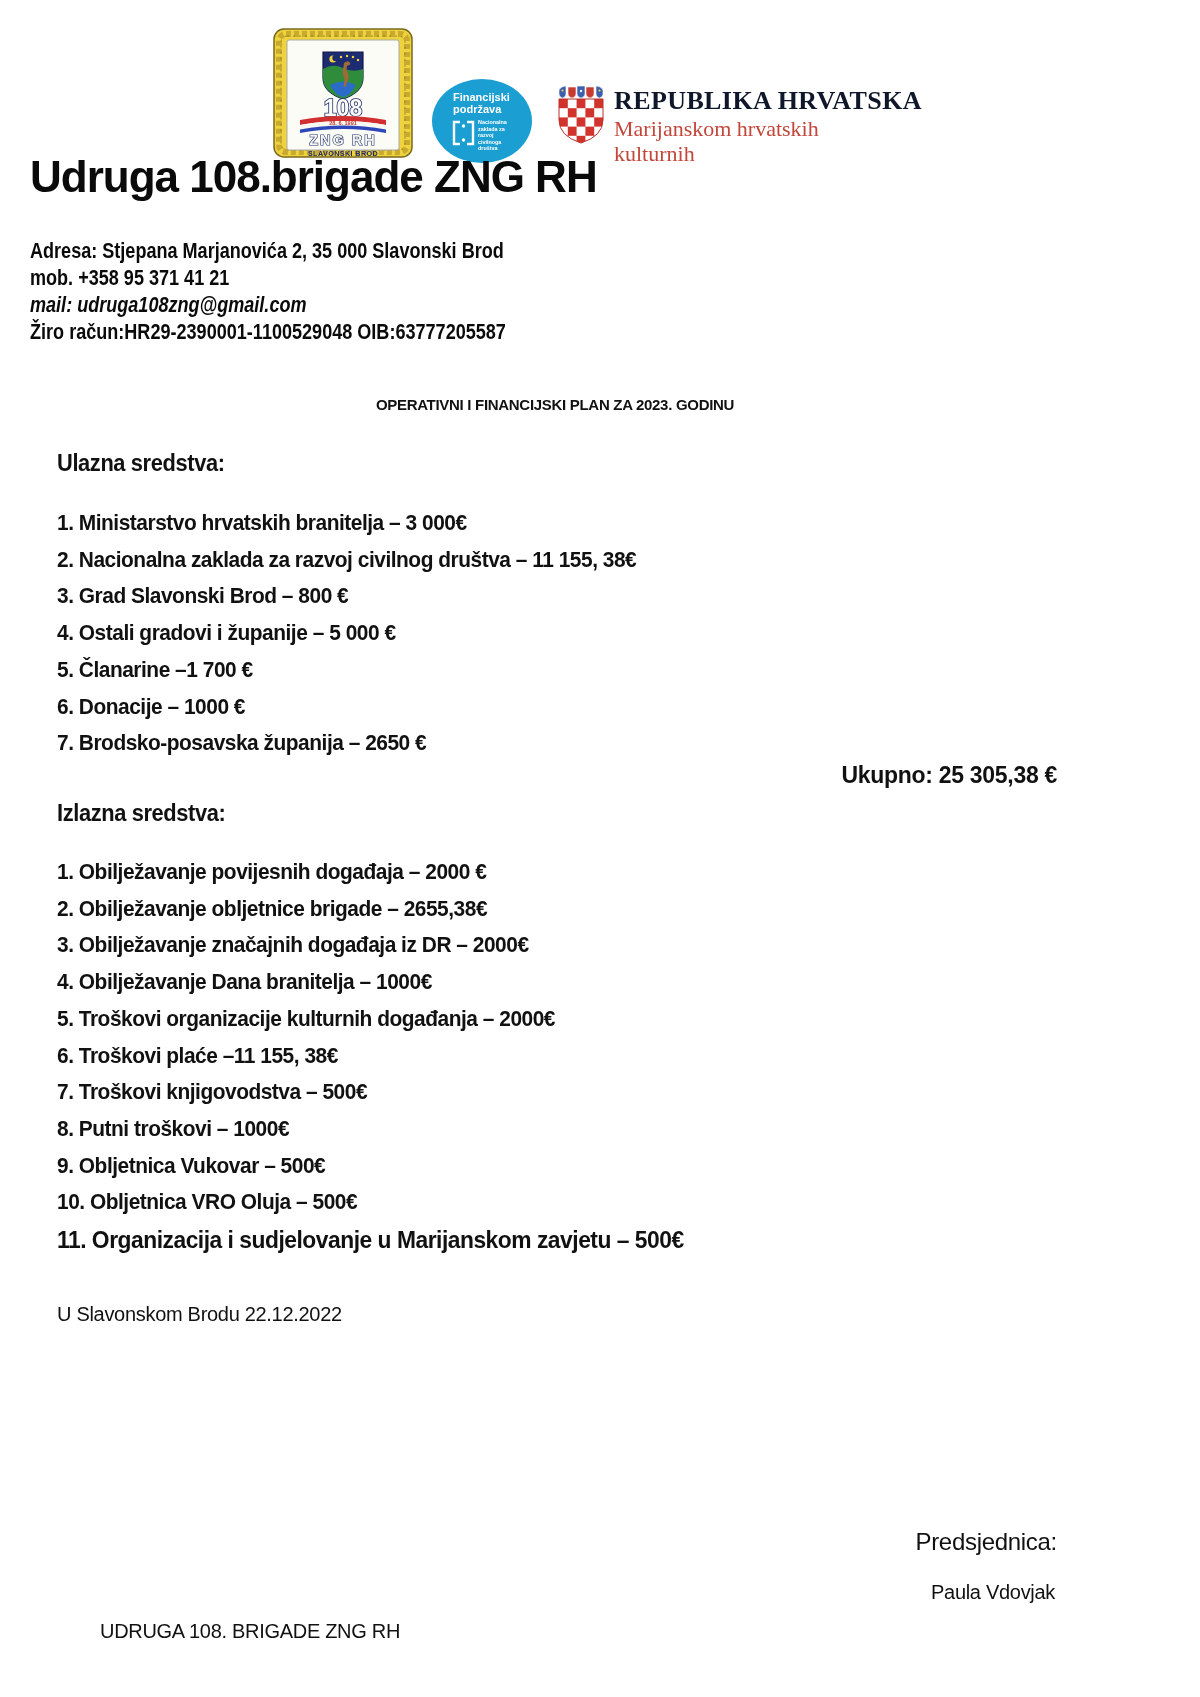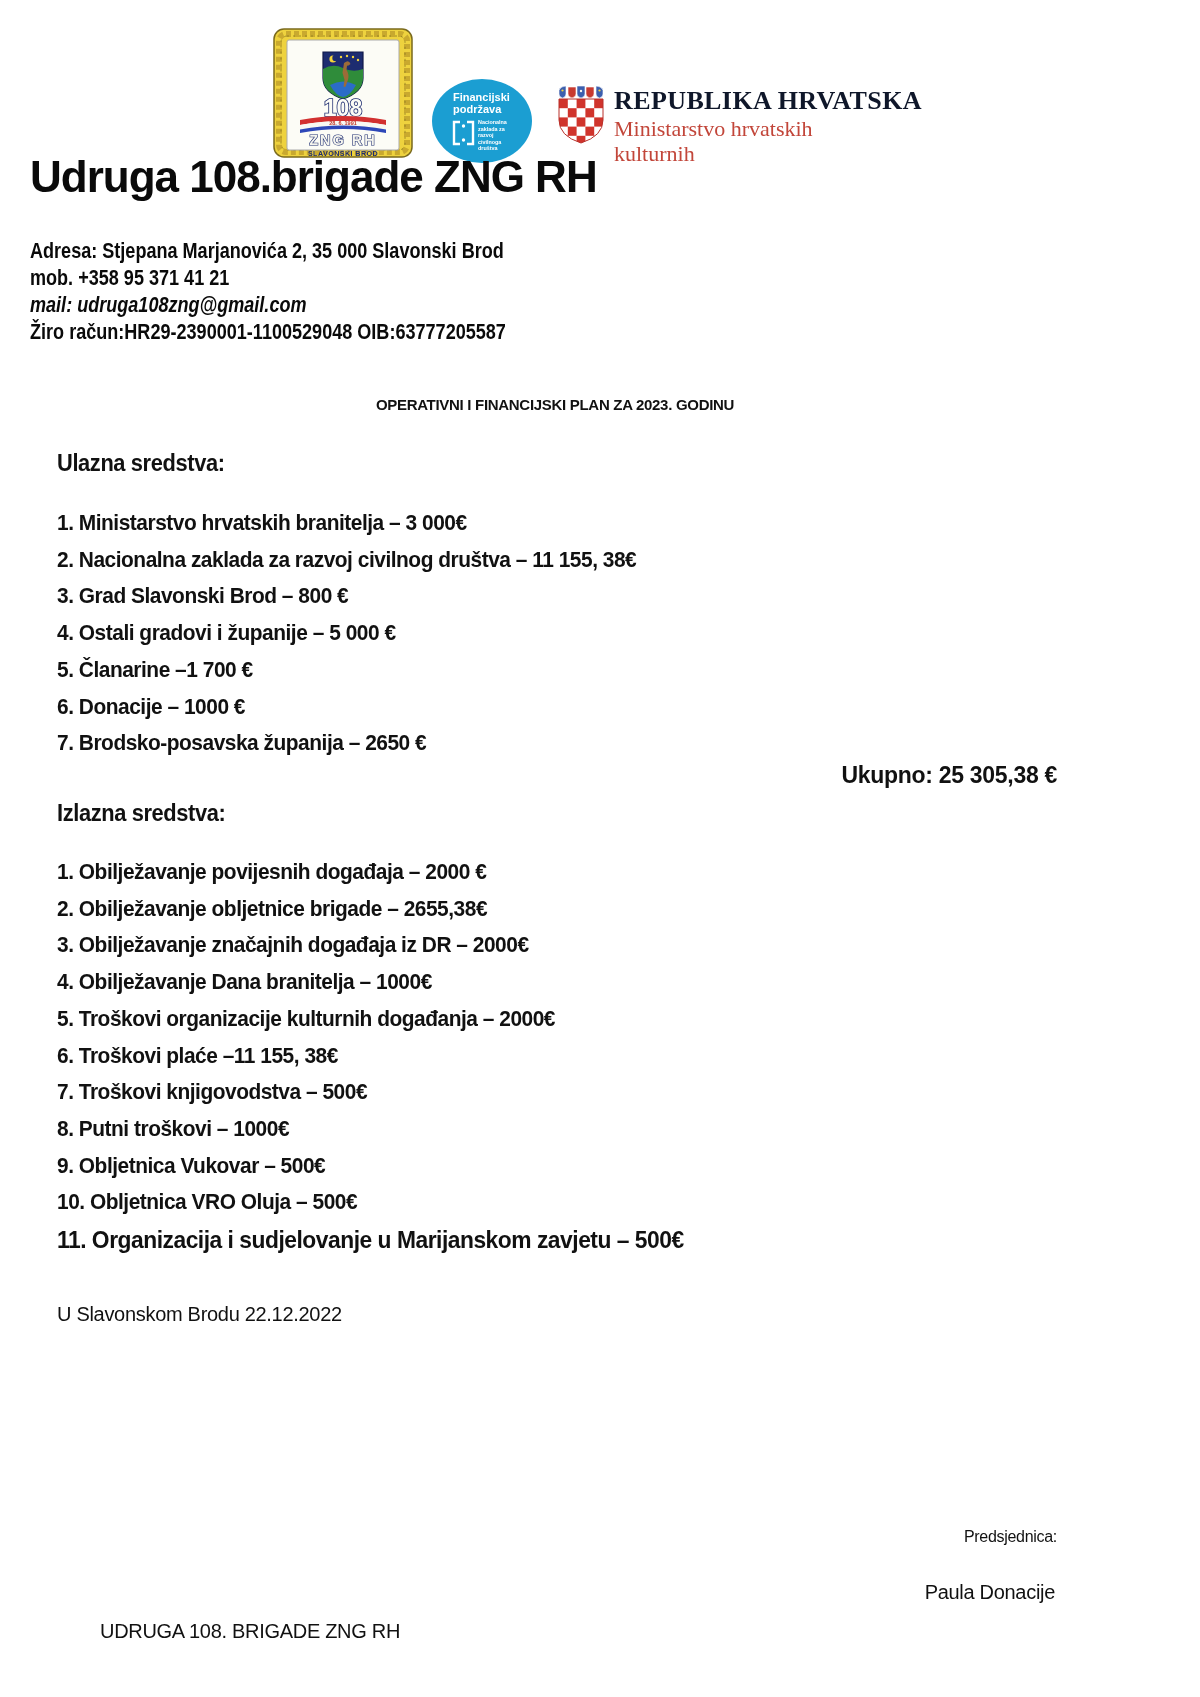--- a/index.html
+++ b/index.html
@@ -60,21 +60,21 @@
     font-size:24px; letter-spacing:-0.5px; line-height:38px;
   }
 
   .total-line {
     top:762px; right:143px; font-size:23px; font-weight:bold;
     letter-spacing:-0.3px; white-space:nowrap;
   }
 
   .place-date { left:57px; top:1303px; font-size:20px; letter-spacing:-0.3px; }
 
-  .sig-role { top:1528px; right:143px; font-size:16px; letter-spacing:-0.3px; }
+  .sig-role { top:1528px; right:143px; font-size:24px; letter-spacing:-0.3px; }
   .sig-name { top:1581px; right:145px; font-size:20px; letter-spacing:-0.3px; }
 
   .footer-org { left:57px; top:1620px; font-size:20px; letter-spacing:-0.3px;margin-left:43px; }
 
   svg text { font-family:"Liberation Sans", sans-serif; }
 </style>
 </head>
 <body>
 
 <div class="abs logo-badge">
@@ -161,21 +161,21 @@
           <rect x="20.6" y="52.8" width="8.8" height="9.2"></rect>
           <rect x="38.2" y="52.8" width="8.8" height="9.2"></rect>
       </g>
     </g>
     <path d="M3 16 h44 v21 q0 16 -22 23 q-22 -7 -22 -23 z" fill="none" stroke="#b8302a" stroke-width="1"></path>
   </svg>
 </div>
 
 <div class="abs ministry-txt">
   <div class="ministry-line1">REPUBLIKA HRVATSKA</div>
-  <div class="ministry-line2">Ministarstvo hrvatskih</div>
+  <div class="ministry-line2">Marijanskom hrvatskih</div>
   <div class="ministry-line3">kulturnih</div>
 </div>
 
 <div class="abs org-title">Udruga 108.brigade ZNG RH</div>
 
 <div class="abs address-block">
   <div>Adresa:  Stjepana Marjanovića 2, 35 000 Slavonski Brod</div>
   <div>mob. +358 95 371 41 21</div>
   <div class="italic">mail: udruga108zng@gmail.com</div>
   <div>Žiro račun:HR29-2390001-1100529048  OIB:63777205587</div>
@@ -209,15 +209,15 @@
   <li>7. Troškovi knjigovodstva – 500€</li>
   <li>8. Putni troškovi – 1000€</li>
   <li>9. Obljetnica Vukovar – 500€</li>
   <li>10. Obljetnica VRO Oluja – 500€</li>
   <li class="alt-font">11. Organizacija i sudjelovanje u Marijanskom zavjetu – 500€</li>
 </ul>
 
 <div class="abs place-date">U Slavonskom Brodu 22.12.2022</div>
 
 <div class="abs sig-role">Predsjednica:</div>
-<div class="abs sig-name">Paula Donacije</div>
+<div class="abs sig-name">Paula Vdovjak</div>
 
 <div class="abs footer-org">UDRUGA 108. BRIGADE ZNG RH</div>
 
 </body></html>

